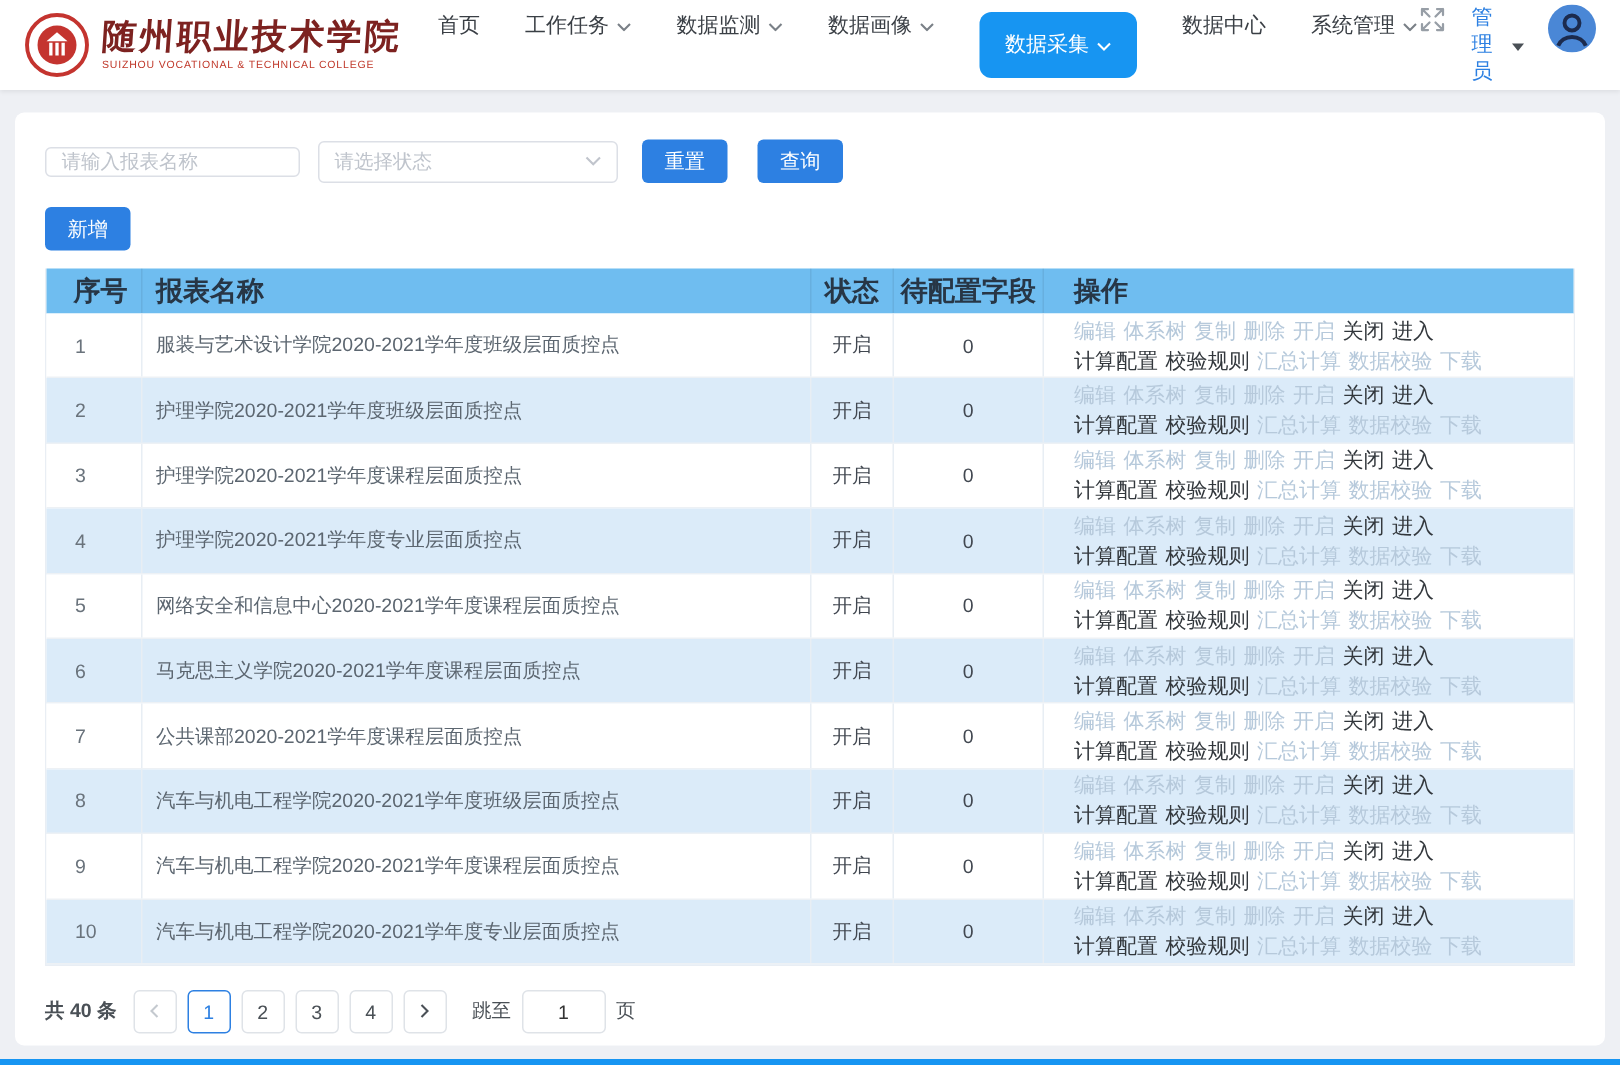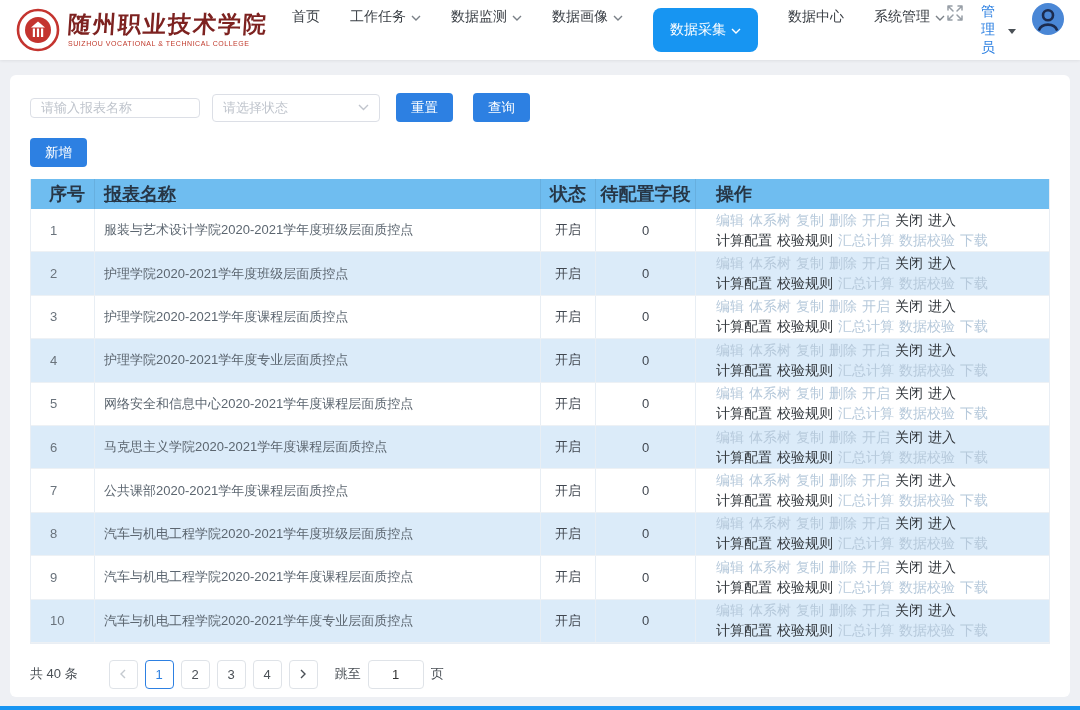--- a/index.html
+++ b/index.html
@@ -31,58 +31,58 @@
   .avatar { cursor:pointer; display:flex; }
 
   
   .card { position:absolute; left:10px; right:10px; top:75px; height:622px; background:#fff;
           border-radius:6px; padding:18px 20px 0 20px; }
 
   .filter-row { display:flex; align-items:center; }
   .text-input { width:170px; height:20px; border:1px solid #dcdfe6; border-radius:4px; padding:0 10px;
                 font-size:13px; color:#333; outline:none; font-family:inherit; }
   .text-input::placeholder { color:#bfc4cc; }
-  .select-box { width:168px; height:28px; border:1px solid #dcdfe6; border-radius:4px; margin-left:12px;
+  .select-box { width:200px; height:28px; border:1px solid #dcdfe6; border-radius:4px; margin-left:12px;
                 display:flex; align-items:center; justify-content:space-between; padding:0 10px; cursor:pointer; }
   .select-box .ph { font-size:13px; color:#bfc4cc; }
   .btn { height:29px; padding:0 15px; background:var(--button-blue); color:#fff; border:none; border-radius:4px;
          font-size:13.5px; cursor:pointer; font-family:inherit; }
   .btn-reset { margin-left:16px; }
   .btn-search { margin-left:20px; }
   .add-row { margin-top:16px; }
 
   
   .table { margin-top:12px; border:1px solid #e9eef4; border-top:none; }
   .thead { display:flex; align-items:center; background:var(--table-header-bg); height:30px;
            font-size:18px; font-weight:bold; color:#273646; }
   .hc { height:100%; display:flex; align-items:center; border-right:1px solid rgba(0,0,0,.07); }
   .hc:last-child { border-right:none; }
   .col-0 { width:64px; padding-left:18px; }
-  .col-1 { width:446px; padding-left:9px;text-decoration:underline; }
+  .col-1 { width:446px; padding-left:9px; }
   .col-2 { width:55px; justify-content:center; }
   .col-3 { width:100px; justify-content:center; }
   .col-4 { flex:1; padding-left:20px; }
 
   .trow { display:flex; align-items:stretch; height:43.4px; font-size:13px; color:#5c6670;
           border-bottom:1px solid #edf1f5; background:#fff; }
   .trow.striped { background:var(--stripe-bg); }
   .trow > div { display:flex; align-items:center; border-right:1px solid #e8eef4; }
   .trow > div:last-child { border-right:none; }
   .trow .c0 { width:64px; padding-left:19px; color:#6a737c; }
   .trow .c1 { width:446px; padding-left:9px; }
   .trow .c2 { width:55px; justify-content:center; color:#414750; }
   .trow .c3 { width:100px; justify-content:center; color:#414750; }
   .trow .c4 { flex:1; padding-left:20px; flex-direction:column; align-items:flex-start; justify-content:center; gap:1px; }
   .ops-line { display:flex; gap:5px; font-size:14px; line-height:19px; }
   .op { color:var(--disabled-link); cursor:default; white-space:nowrap; }
   .op.on { color:var(--enabled-link); cursor:pointer; }
 
   
   .pagination { display:flex; align-items:center; margin-top:16px; gap:7px; font-size:13px; color:#4a5056; }
-  .total { margin-right:24px; }
+  .total { margin-right:4px;font-weight:bold; }
   .pbtn { min-width:29px; height:29px; border:1px solid #dfe3e8; border-radius:4px; background:#fff;
           display:flex; align-items:center; justify-content:center; font-size:13px; color:#4a5056;
           cursor:pointer; font-family:inherit; }
   .pbtn.active { border-color:var(--button-blue); color:var(--button-blue); }
   .pages { display:flex; gap:7px; }
   .pbtn.prev { color:#c4c9cf; }
   .jump-label { margin-left:10px; }
   .jump-input { width:56px; height:29px; border:1px solid #dfe3e8; border-radius:4px; text-align:center;
                 font-size:13px; color:#333; outline:none; font-family:inherit; }
   .bottom-strip { position:absolute; left:0; right:0; bottom:0; height:4px; background:var(--primary); }

